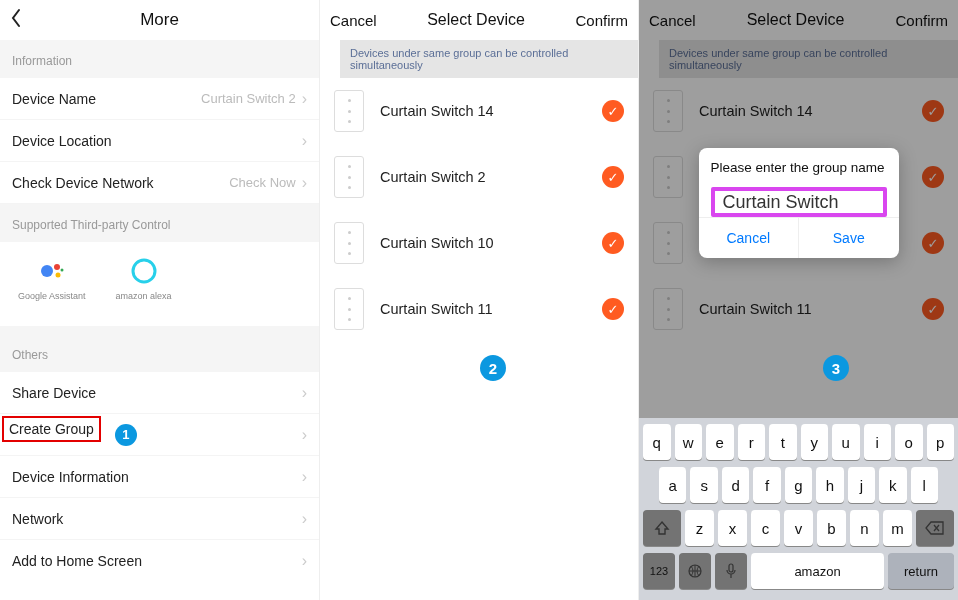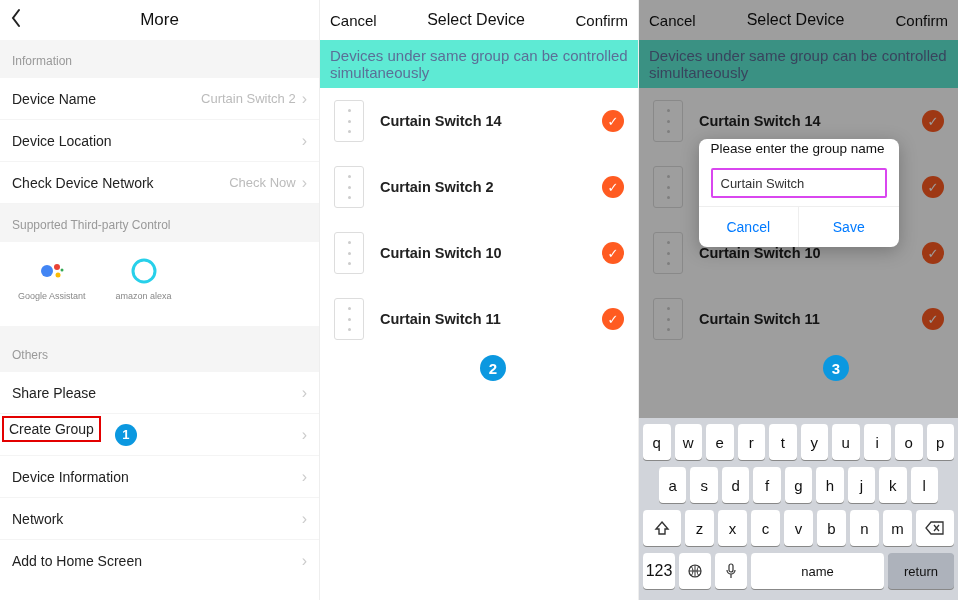--- a/index.html
+++ b/index.html
@@ -22,43 +22,43 @@
   .third-party { background: #fff; display: flex; gap: 30px; padding: 15px 18px 25px; }
   .tp { display: flex; flex-direction: column; align-items: center; font-size: 9px; color: #888; gap:6px; }
   .tp .tpicon { width: 28px; height: 28px; display:flex; align-items:center; justify-content:center; }
   .gap { height: 12px; background: #f5f5f5; }
   .hl { border: 2px solid #e30000; position: absolute; left: 2px; top: 2px; height: 26px; padding: 8px 5px; display:flex; align-items:center; }
   .badge { width: 22px; height: 22px; border-radius: 50%; background: #0b98e0; color: #fff; font-size: 13px; display: flex; align-items: center; justify-content: center; font-weight: 600;}
 
   
   .sd-head { height: 40px; display:flex; align-items:center; justify-content:space-between; padding:0 10px; font-size:15px; color:#111; }
   .sd-title { font-size:16px; font-weight:500; }
-  .banner { background: #5eead4; color:#5b6f97; font-size:15px; padding:7px 10px; }
+  .banner { background: #e5e5e5; color:#5b6f97; font-size:11px; padding:7px 10px;margin-left:20px; }
   .dev-row { display:flex; align-items:center; height: 66px; padding: 0 14px; position:relative; }
   .dev-icon { width:30px; height:42px; border:1px solid #ddd; border-radius:3px; display:flex; flex-direction:column; align-items:center; justify-content:space-evenly; margin-right:16px;}
   .dot { width:3px; height:3px; background:#ccc; border-radius:50%; }
-  .dev-name { font-size:14.5px; color:#222; flex:1;font-weight:bold; }
+  .dev-name { font-size:14.5px; color:#222; flex:1; }
   .check { width:22px; height:22px; border-radius:50%; background:#ff5b21; display:flex; align-items:center; justify-content:center; color:#fff; font-size:13px; }
   .float-badge { position:absolute; width:26px; height:26px; border-radius:50%; background:#0b98e0; color:#fff; font-size:15px; font-weight:600; display:flex; align-items:center; justify-content:center; }
 
   
   .dim { position:absolute; inset:0; background:rgba(0,0,0,.38); }
   .p3base { position:absolute; inset:0; }
-  .modal { position:absolute; left:50%; top:139px; transform:translateX(-50%); width:200px; background:#fff; border-radius:8px; padding:2px 12px 0; box-shadow:0 4px 18px rgba(0,0,0,.25); }
+  .modal { position:absolute; left:50%; top:148px; transform:translateX(-50%); width:200px; background:#fff; border-radius:8px; padding:12px 12px 0; box-shadow:0 4px 18px rgba(0,0,0,.25); }
   .modal-title { font-size:13.5px; font-weight:500; color:#111; margin-bottom:12px; }
-  .modal-input { width:100%; height:30px; border:2px solid #d946ef; border-radius:2px; padding:0 8px; font-size:13px; color:#333; margin-bottom:8px;}
+  .modal-input { width:100%; height:30px; border:4px solid #d946ef; border-radius:2px; padding:0 8px; font-size:18px; color:#333; }
   .modal-btns { display:flex; border-top:1px solid #eee; margin:0 -12px; }
   .modal-btn { flex:1; height:40px; display:flex; align-items:center; justify-content:center; font-size:14px; color:#007aff; font-weight:500;}
   .modal-btn + .modal-btn { border-left:1px solid #eee; }
 
   
   .kb { position:absolute; bottom:0; left:0; right:0; background:#d1d4da; padding:6px 4px 4px; }
   .krow { display:flex; justify-content:center; gap:4px; margin-bottom:7px; }
   .key { background:#fff; border-radius:4px; height:36px; flex:1; max-width:29px; display:flex; align-items:center; justify-content:center; font-size:15px; color:#111; box-shadow:0 1px 0 #888; }
-  .key.fn { background:#ffffff; max-width:38px; flex:0 0 38px; font-size:16px;}
+  .key.fn { background:#737373; max-width:38px; flex:0 0 38px; font-size:11px;}
   .key.space { flex:1; max-width:none; font-size:13px;}
   .key.ret { flex:0 0 66px; max-width:66px; background:#adb2bb; font-size:13px;}
   .krow.r2 { padding:0 16px; }
   .krow.r4 .key.fn { flex:0 0 32px; max-width:32px;}
 
   svg { display:block; }
 </style>
 </head>
 <body>
 
@@ -112,21 +112,21 @@
           </svg>
       </div>
       <span>amazon alexa</span>
     </div>
   </div>
 
   <div class="gap"></div>
   <div class="sec-head" style="padding-top:10px">Others</div>
 
   <div class="row">
-    <span>Share Please</span>
+    <span>Share Device</span>
     <span class="spacer"></span>
       <span class="chev">›</span>
   </div>
   <div class="row" style="position:relative">
     <span class="hl">
       <span>Create Group</span>
     </span>
     <span style="visibility:hidden">Create Group</span>
     <span style="margin-left:18px" class="badge">1</span>
     <span class="spacer"></span>
@@ -307,17 +307,17 @@
             <circle cx="8" cy="8" r="6" fill="none" stroke="#333" stroke-width="1.2"></circle>
             <path d="M2 8 H14 M8 2 V14 M4 3 Q8 8 4 13 M12 3 Q8 8 12 13" fill="none" stroke="#333" stroke-width="1"></path>
           </svg>
         </div>
       <div class="key fn">
           <svg width="12" height="16">
             <rect x="4" y="1" width="4" height="8" rx="2" fill="none" stroke="#333" stroke-width="1.2"></rect>
             <path d="M2 7 A4 4 0 0 0 10 7 M6 11 V15" fill="none" stroke="#333" stroke-width="1.2"></path>
           </svg>
         </div>
-      <div class="key space">name</div>
+      <div class="key space">amazon</div>
       <div class="key ret">return</div>
     </div>
   </div>
 </div>
 
 </body></html>

